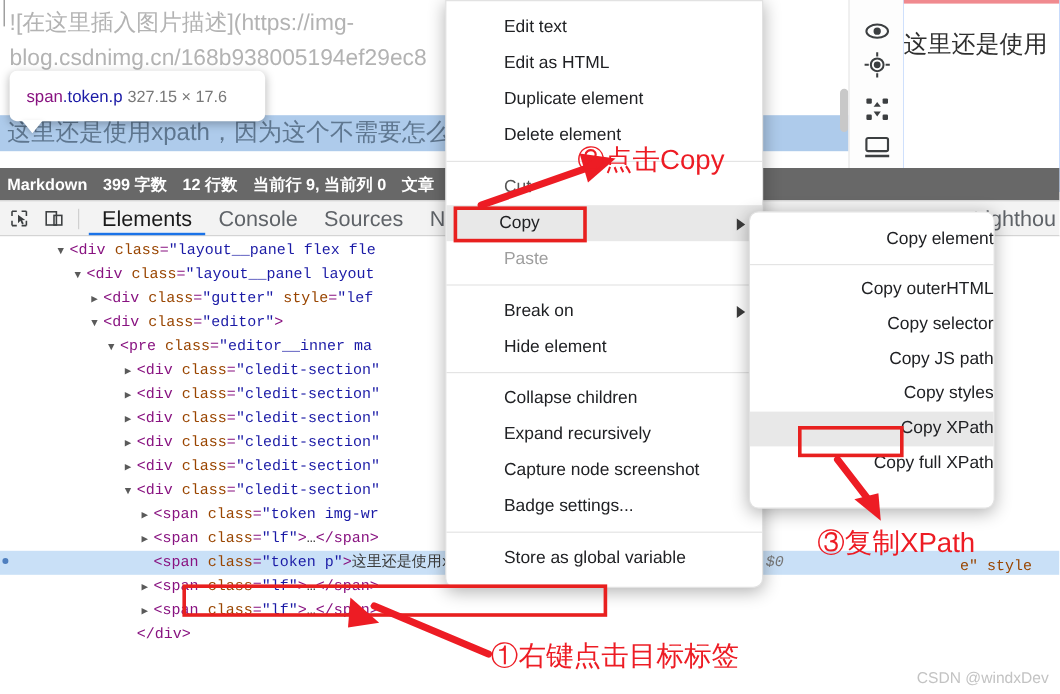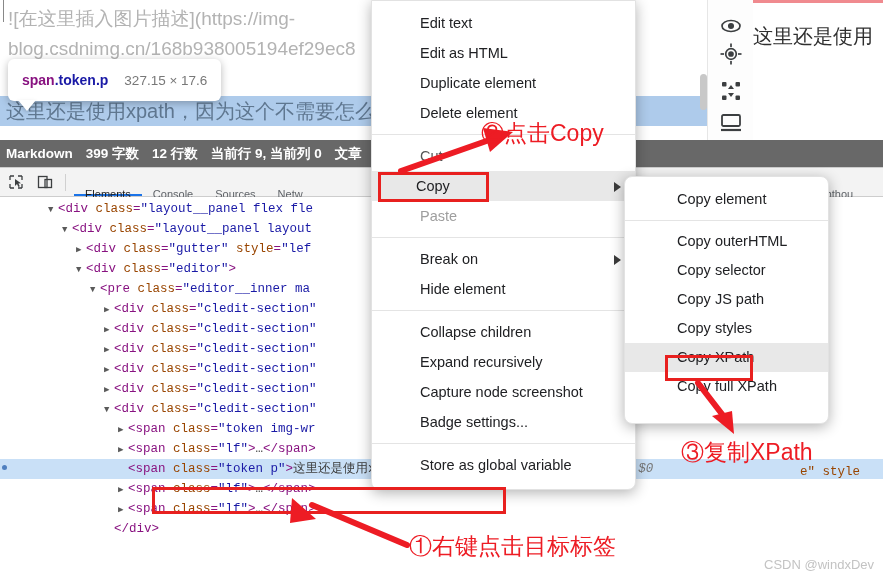--- a/index.html
+++ b/index.html
@@ -78,25 +78,25 @@
 
   
   #elem-tooltip{
     position:absolute; left:8px; top:59px; width:213px; height:42px;
     background:#ffffff; border-radius:6px;
     box-shadow:0 2px 8px rgba(0,0,0,.28);
     display:flex; align-items:center; padding-left:14px;
   }
   #elem-tooltip .tag{
     font-family:"Liberation Sans", sans-serif;
-    font-weight:bold; font-size:14px; color:#881280;
+    font-weight:normal; font-size:14px; color:#881280;
   }
   #elem-tooltip .tag .cls{ color:#1a1aa6; }
   #elem-tooltip .dims{
-    margin-left:16px; font-size:13.5px; color:#787878; font-weight:normal;
+    margin-left:4px; font-size:13.5px; color:#787878; font-weight:normal;
   }
   #tooltip-arrow{
     position:absolute; left:18px; top:100px;
     width:0;height:0;
     border-left:9px solid transparent;
     border-right:9px solid transparent;
     border-top:11px solid #ffffff;
     filter: drop-shadow(0 2px 2px rgba(0,0,0,.18));
   }
 
@@ -122,22 +122,22 @@
   }
   .dt-tool-icon{
     width:26px; height:26px; margin-left:3px;
     display:flex; align-items:center; justify-content:center;
     color:#5f6368;
   }
   .dt-sep{
     width:1px; height:17px; background:#d0d0d0; margin:0 8px 0 7px;
   }
   .dt-tab{
-    padding:12px 11px; height:28px; line-height:29px;
-    font-size:11px; color:#5f6368; cursor:default;
+    padding:0 11px; height:28px; line-height:29px;
+    font-size:18px; color:#5f6368; cursor:default;
     white-space:nowrap;
   }
   .dt-tab.active{
     color:#1a1a1a; border-bottom:2px solid #1a73e8;
   }
 
   
   #dom-tree{
     position:absolute; left:0; top:29px; width:883px; height:382px;
     background:#fff;
@@ -188,21 +188,21 @@
   .msep{ height:1px; background:#e4e4e4; margin:6px 0 6px 0; }
 
   
   #ctx-sub{
     position:absolute; left:624px; top:176px; width:205px; height:248px;
     background:#ffffff; border:1px solid #e2e2e2; border-radius:8px;
     box-shadow:0 3px 14px rgba(0,0,0,.30);
     padding:8px 0;
     z-index:50;
   }
-  #ctx-sub .mi{ padding-left:52px; height:29px; line-height:29px; }
+  #ctx-sub .mi{ padding-left:52px; height:29px; line-height:29px;text-align:right; }
 
   
   .redbox{
     position:absolute; border:3px solid #e8201f; z-index:60; pointer-events:none;
   }
   .redtext{
     position:absolute; color:#ed1c24; z-index:61;
     font-family:"Liberation Sans", sans-serif;
     white-space:nowrap; font-size:23px;
   }

